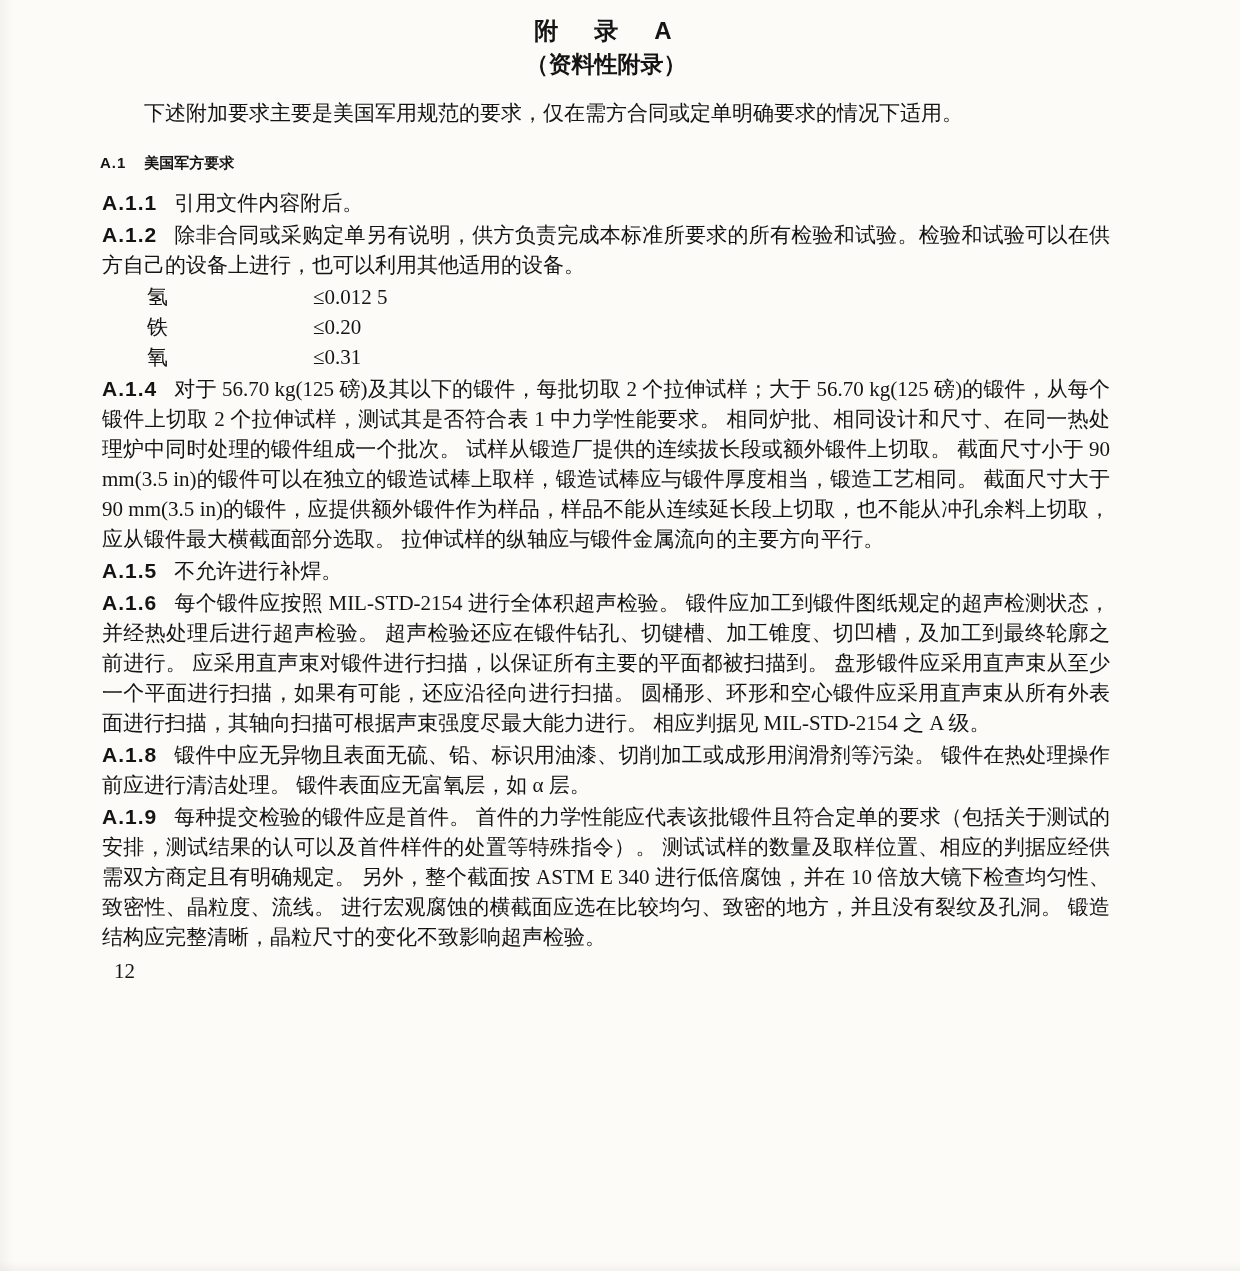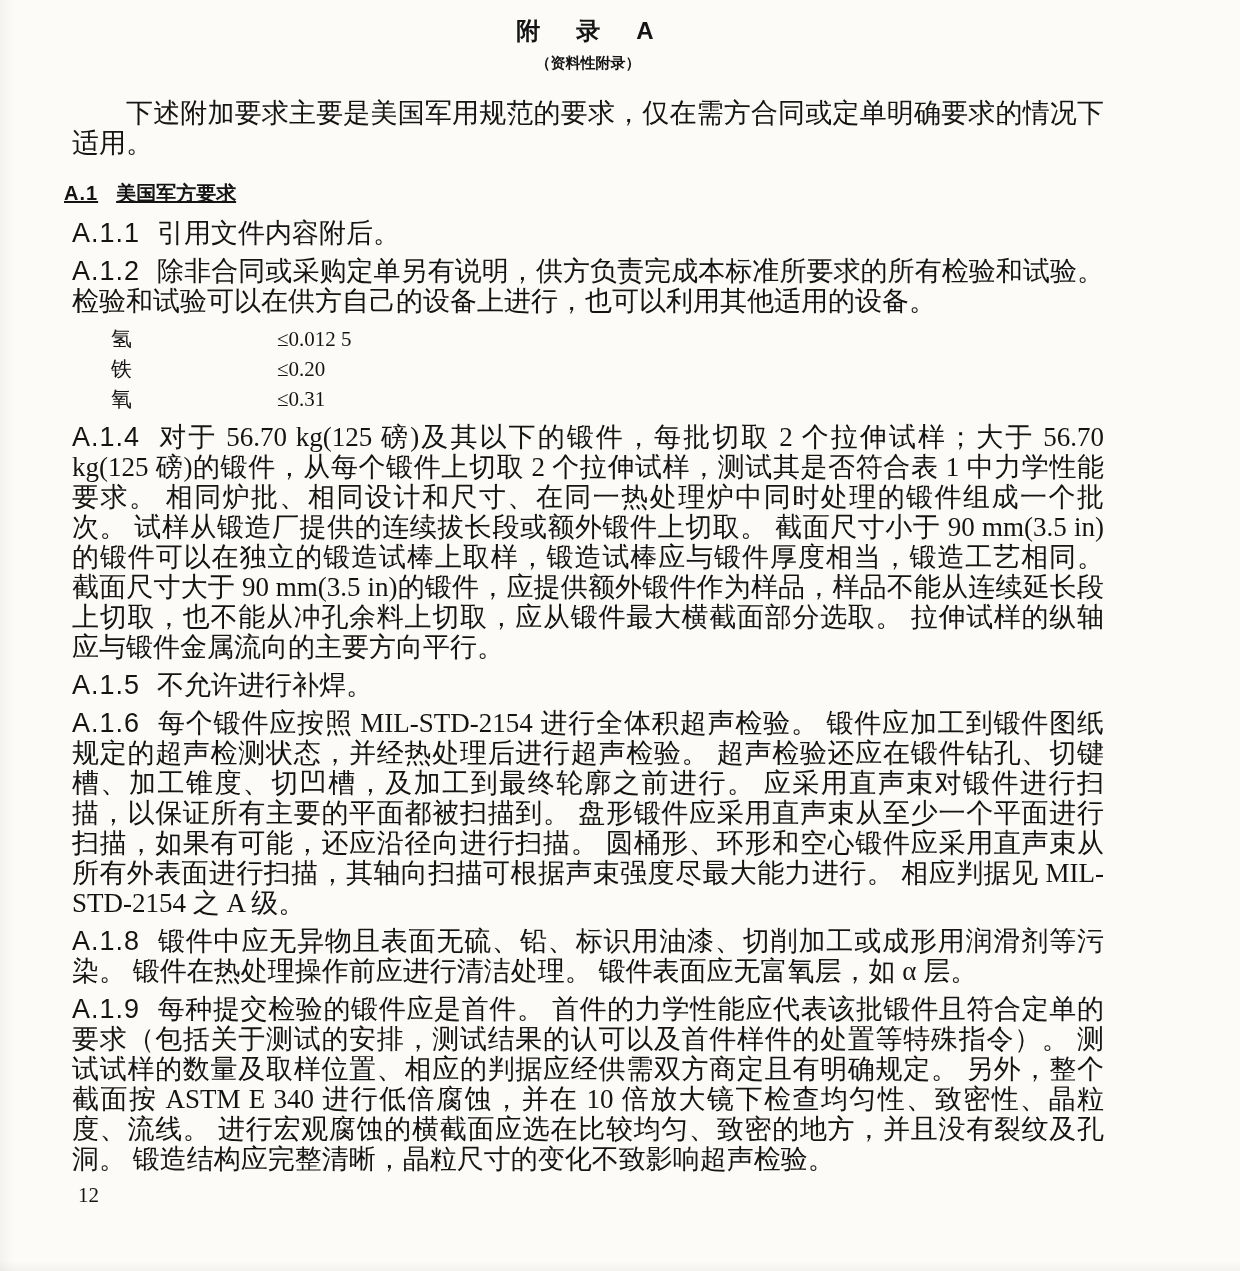--- a/index.html
+++ b/index.html
@@ -10,62 +10,61 @@
     overflow: hidden;
     background: #fbfaf7;
     font-family: "Liberation Serif", "DejaVu Serif", serif;
     color: #141414;
   }
   .page {
     position: relative;
     width: 1240px;
     height: 1271px;
     box-sizing: border-box;
-    padding: 14px 128px 0 64px;
+    padding: 14px 128px 0 100px;
     background:
       linear-gradient(90deg, rgba(0,0,0,0.035) 0, rgba(0,0,0,0) 14px),
       linear-gradient(0deg, rgba(0,0,0,0.04) 0, rgba(0,0,0,0) 10px),
       #fcfbf8;
   }
   .title-block {
     text-align: center;
     margin-bottom: 16px;
   }
   .doc-title {
     font-family: "Liberation Sans", "DejaVu Sans", sans-serif;
     font-weight: bold;
     font-size: 24px;
     line-height: 34px;
     letter-spacing: 6px;
   }
   .doc-subtitle, .doc-heading {
-    font-family: Liberation Mono, monospace;
+    font-family: Liberation Serif, serif;
     font-weight: bold;
-    font-size: 15px;
+    font-size: 23px;
     line-height: 34px;
   }
   .para {
-    margin: 8px;
-    font-size: 27px;
+    margin: 2px;
+    font-size: 21px;
     line-height: 30px;
     text-align: justify;
   }
   .indent { text-indent: 2em; }
   .section-heading {
     margin: 20px 0 10px 0;
     font-family: "Liberation Sans", "DejaVu Sans", sans-serif;
     font-weight: bold;
-    font-size: 20px;
+    font-size: 15px;
     line-height: 30px;
-    text-decoration: underline;
   }
   .section-heading .num { margin-right: 18px; letter-spacing: 1px; }
   .cnum {
     font-family: "Liberation Sans", "DejaVu Sans", sans-serif;
-    font-weight: normal;
+    font-weight: bold;
     letter-spacing: 1px;
     margin-right: 17px;
     white-space: nowrap;
   }
   .chem-list { padding-left: 47px; }
   .chem-row {
     font-size: 21px;
     line-height: 30px;
     display: flex;
   }

